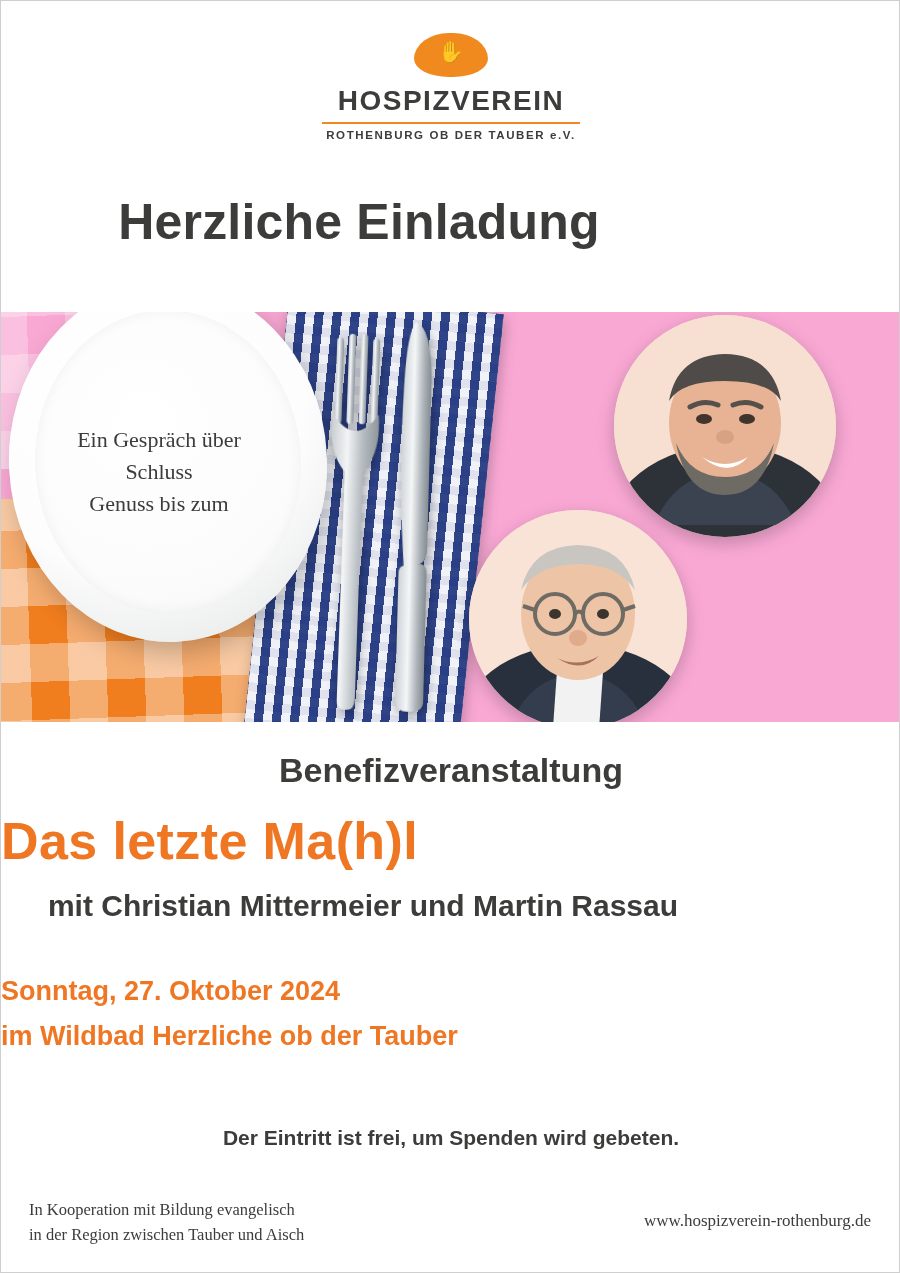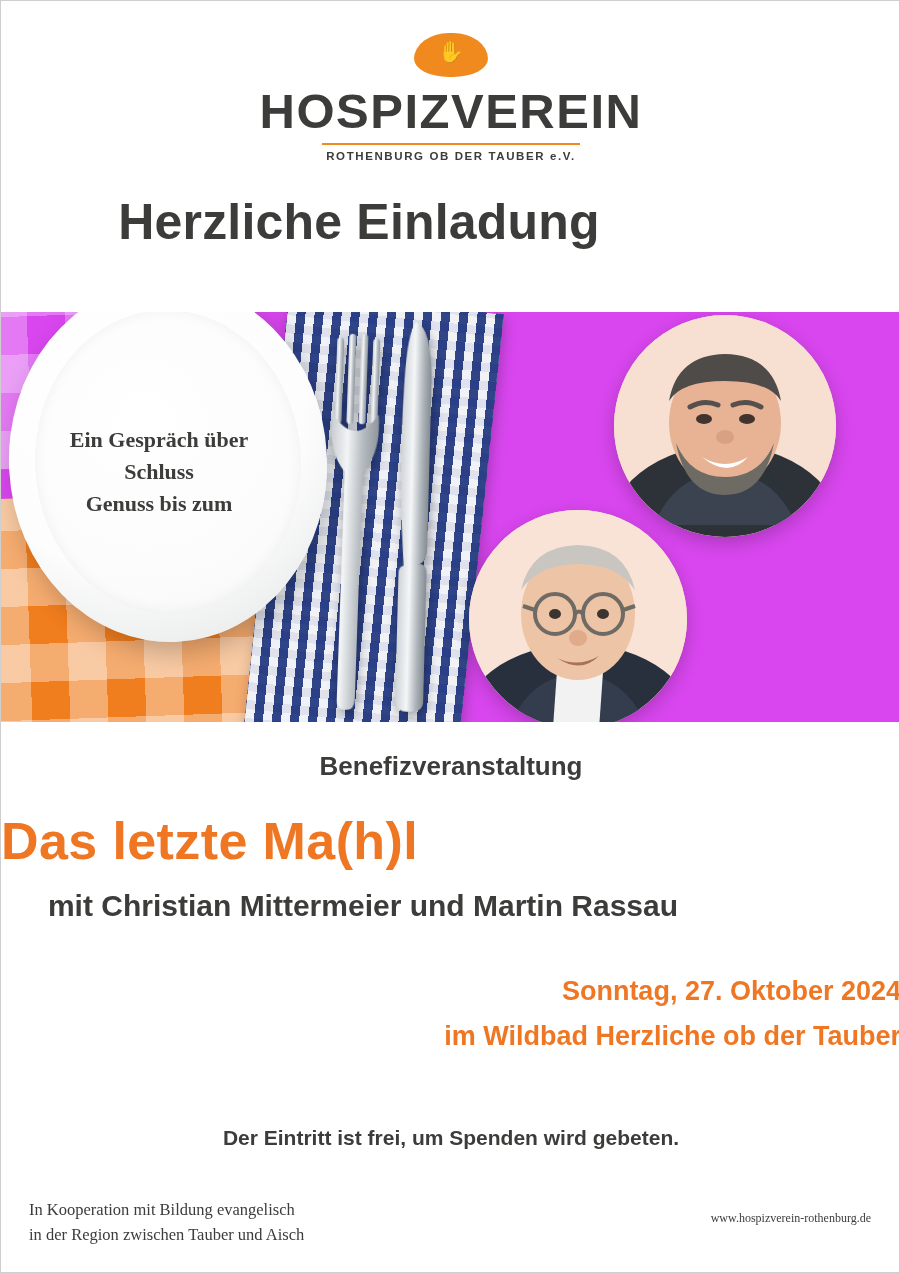--- a/index.html
+++ b/index.html
@@ -50,21 +50,21 @@
     width: 30px;
     height: 26px;
     color: #ffffff;
     font-size: 21px;
     line-height: 26px;
     text-align: center;
   }
   .logo-word {
     font-family: "Liberation Sans", sans-serif;
     font-weight: bold;
-    font-size: 49px;
+    font-size: 28px;
     letter-spacing: 1.5px;
     color: #3c3c3b;
     line-height: 1;
   }
   .logo-rule {
     width: 258px;
     height: 2px;
     background: #f08a1e;
     margin: 7px auto 5px auto;
   }
@@ -88,23 +88,22 @@
     letter-spacing: 0.2px;
   }
 
   
   .band {
     position: absolute;
     top: 311px;
     left: 0;
     width: 900px;
     height: 410px;
-    background: #d946ef;
+    background: #f9a8d4;
     overflow: hidden;
-    font-weight: bold;
   }
   
   .cloth {
     position: absolute;
     left: -10px;
     bottom: -30px;
     width: 430px;
     height: 260px;
     background:
       repeating-linear-gradient(90deg, rgba(255,255,255,0.36) 0 38px, rgba(255,255,255,0) 38px 76px),
@@ -193,21 +192,21 @@
   .portrait-a { left: 613px; top: 3px; width: 222px; height: 222px; }
   .portrait-b { left: 468px; top: 198px; width: 218px; height: 218px; }
 
   
   .sub-event {
     position: absolute;
     top: 750px;
     left: 0;
     width: 900px;
     text-align: center;
-    font-size: 26px;
+    font-size: 34px;
     font-weight: bold;
     color: #3c3c3b;
   }
   .title-main {
     position: absolute;
     top: 810px;
     left: 0;
     width: 900px;
     text-align: left;
     font-size: 52px;
@@ -223,21 +222,21 @@
     text-align: center;
     font-size: 30px;
     font-weight: bold;
     color: #3c3c3b;
   }
   .details {
     position: absolute;
     top: 968px;
     left: 0;
     width: 900px;
-    text-align: right;
+    text-align: left;
     color: #ef7622;
     font-size: 27px;
     font-weight: bold;
     line-height: 1.68;
   }
   .free-entry {
     position: absolute;
     top: 1125px;
     left: 0;
     width: 900px;
@@ -260,21 +259,21 @@
     font-family: "Liberation Serif", serif;
     font-size: 16.5px;
     line-height: 1.5;
     color: #3c3c3b;
   }
   .footer-right {
     position: absolute;
     right: 30px;
     top: 13px;
     font-family: "Liberation Serif", serif;
-    font-size: 12px;
+    font-size: 17px;
     color: #3c3c3b;
   }
   .fl-line { display: block; }
 </style>
 </head>
 <body>
 
 <div class="poster">
 
   <div class="logo-block">

